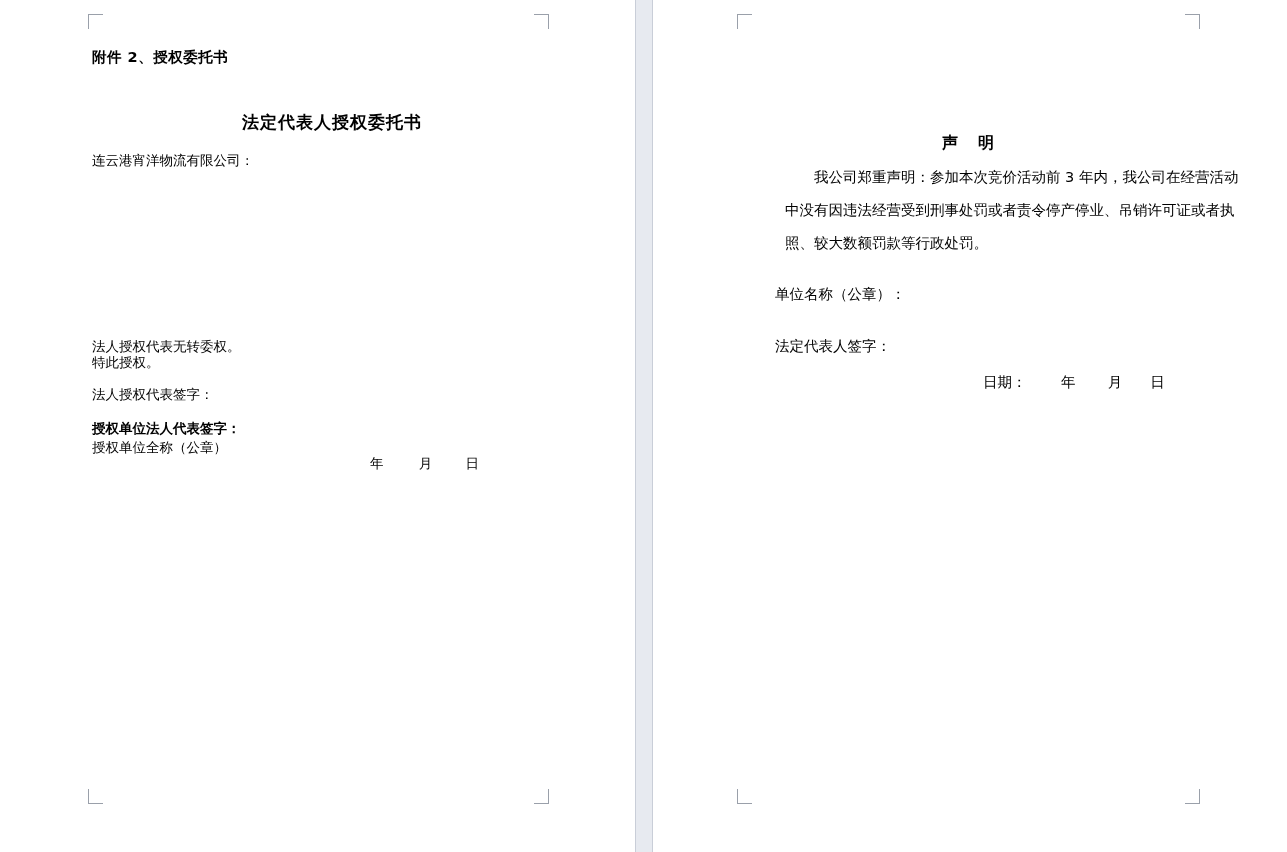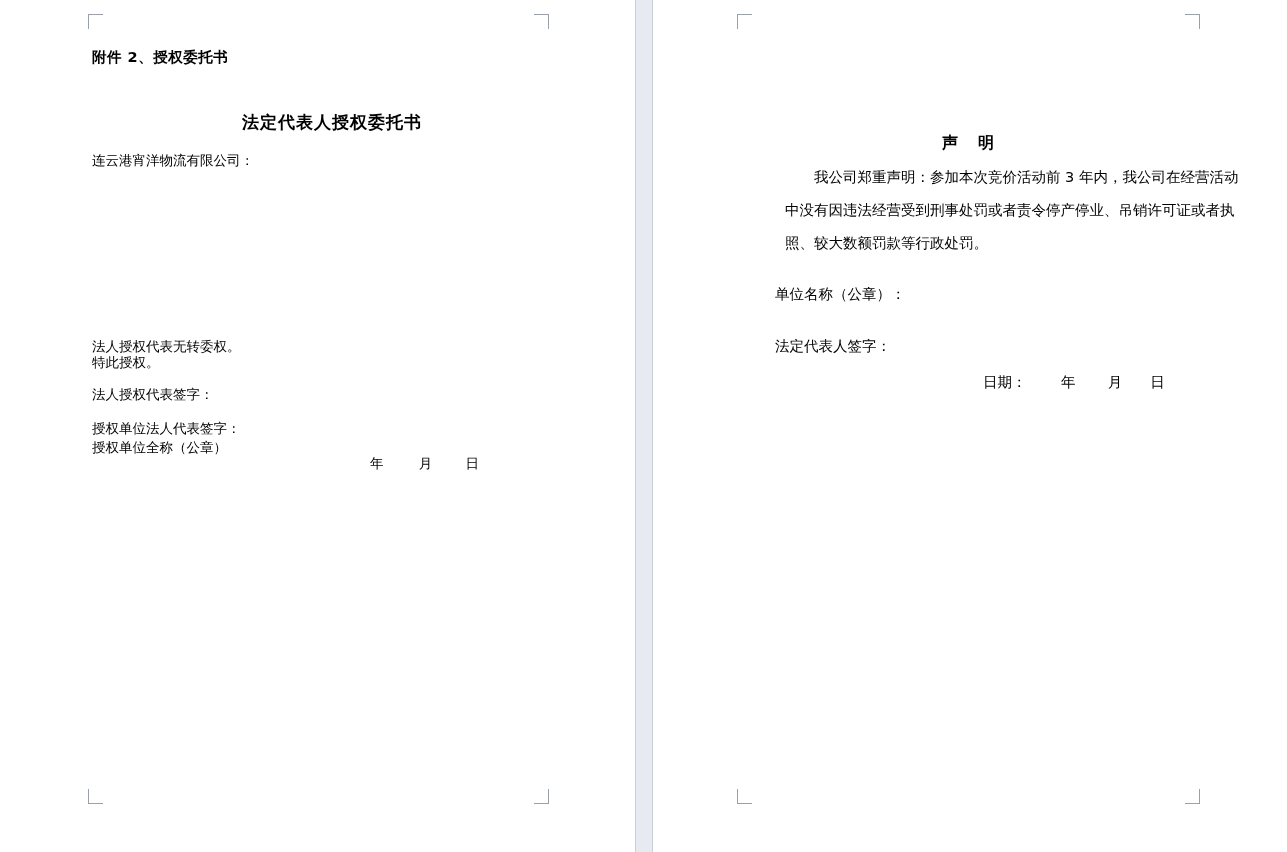--- a/index.html
+++ b/index.html
@@ -85,21 +85,21 @@
     width: 460px;
     font-size: 13px;
     line-height: 19px;
     text-indent: 44px;
   }
   .l-line-a { position: absolute; left: 92px; top: 256px; font-size: 13.5px; }
   .l-line-b { position: absolute; left: 92px; top: 290px; font-size: 13.5px; }
   .l-line-c { position: absolute; left: 92px; top: 338px; font-size: 13.5px; }
   .l-line-d { position: absolute; left: 92px; top: 354px; font-size: 13.5px; }
   .l-line-e { position: absolute; left: 92px; top: 386px; font-size: 13.5px; }
-  .l-line-f { position: absolute; left: 92px; top: 420px; font-size: 13.5px; }
+  .l-line-f { position: absolute; left: 92px; top: 420px; font-size: 13.5px; font-weight: bold; }
   .l-line-g { position: absolute; left: 92px; top: 439px; font-size: 13.5px; }
   .l-date-row {
     position: absolute;
     left: 370px;
     top: 455px;
     font-size: 13.5px;
     letter-spacing: 0.5px;
   }
   .l-date-row span { display: inline-block; }
   .sp-y { width: 44px; }

